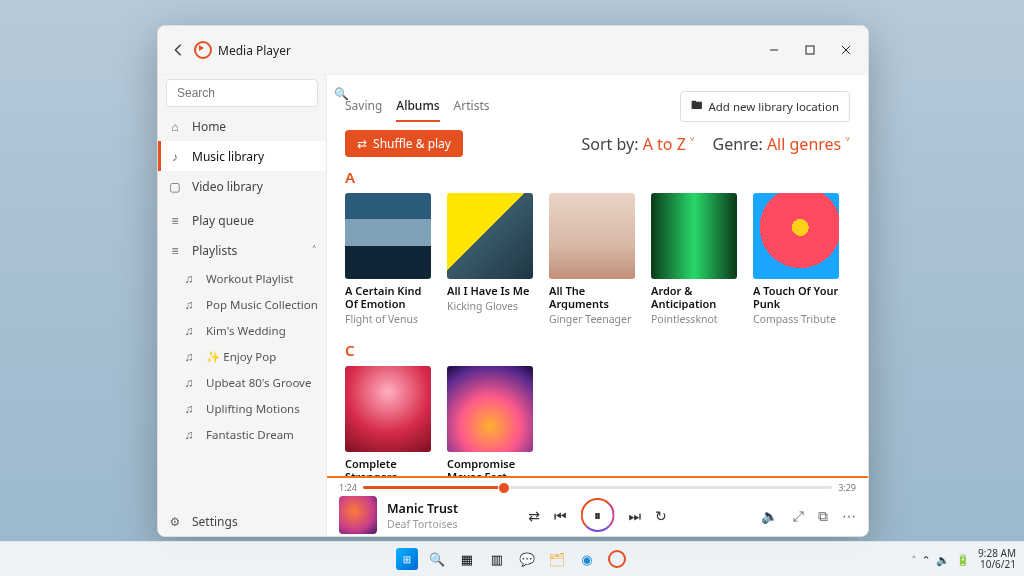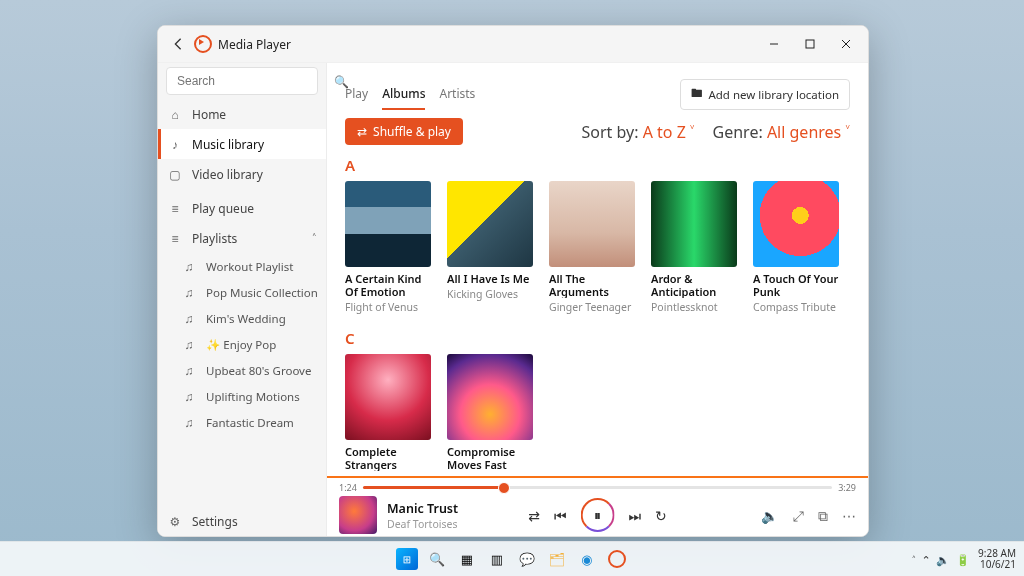--- a/index.html
+++ b/index.html
@@ -1,18 +1,18 @@
 <!DOCTYPE html>
 <html><head>
 <meta charset="utf-8">
 <style>
 html,body{margin:0;padding:0;height:100%;overflow:hidden;font-family:"Segoe UI",system-ui,sans-serif}
 body{background:linear-gradient(180deg,#b7cad9 0%, #a9c1d3 40%, #9bb9cc 100%);position:relative}
 .window{position:absolute;left:157px;top:25px;width:710px;height:510px;background:#fff;border-radius:8px;box-shadow:0 10px 40px rgba(0,0,0,.25);display:flex;flex-direction:column;overflow:hidden;border:1px solid #ddd}
-.app-top{height:36px;display:flex;align-items:center;padding:0 4px;font-size:12px;color:#222;background:#f5f5f5;border-bottom:1px solid #f0f0f0;flex-shrink:0}
+.app-top{height:36px;display:flex;align-items:center;padding:6px 4px;font-size:12px;color:#222;background:#f5f5f5;border-bottom:1px solid #f0f0f0;flex-shrink:0}
 .back-btn{width:24px;height:24px;display:flex;align-items:center;justify-content:center;cursor:pointer;margin-left:4px;margin-right:4px}
 .app-icon{width:14px;height:14px;border:2px solid #e55020;border-radius:50%;position:relative;margin-right:6px}
 .app-icon::after{content:"";position:absolute;left:3px;top:2px;border-left:5px solid #e55020;border-top:3px solid transparent;border-bottom:3px solid transparent}
 .app-title{font-size:12px}
 .win-controls{margin-left:auto;display:flex}
 .win-btn{width:36px;height:28px;display:flex;align-items:center;justify-content:center;cursor:pointer;font-size:11px;color:#222}
 .main-area{flex:1;display:flex;min-height:0}
 .sidebar{width:168px;background:#f5f5f5;border-right:1px solid #ececec;display:flex;flex-direction:column;font-size:12px;color:#333}
 .search-box{margin:4px 8px 4px;height:26px;background:#fff;border:1px solid #e0e0e0;border-radius:4px;display:flex;align-items:center;padding:0 8px;color:#888}
 .search-box input{border:none;outline:none;flex:1;font-size:12px;background:transparent}
@@ -157,21 +157,21 @@
       <div class="sidebar-spacer"></div>
       <div class="nav-item">
           <span class="nav-icon">⚙</span>
           <span>Settings</span>
         </div>
     </div>
 
     <div class="content">
       <div class="content-header">
         <div class="tabs">
-          <div class="tab">Play</div>
+          <div class="tab">Saving</div>
           <div class="tab active">Albums</div>
           <div class="tab">Artists</div>
         </div>
         <div class="add-lib">
             <span>🖿</span>
             <span>Add new library location</span>
           </div>
       </div>
       <div class="toolbar">
         <div class="shuffle-btn">

